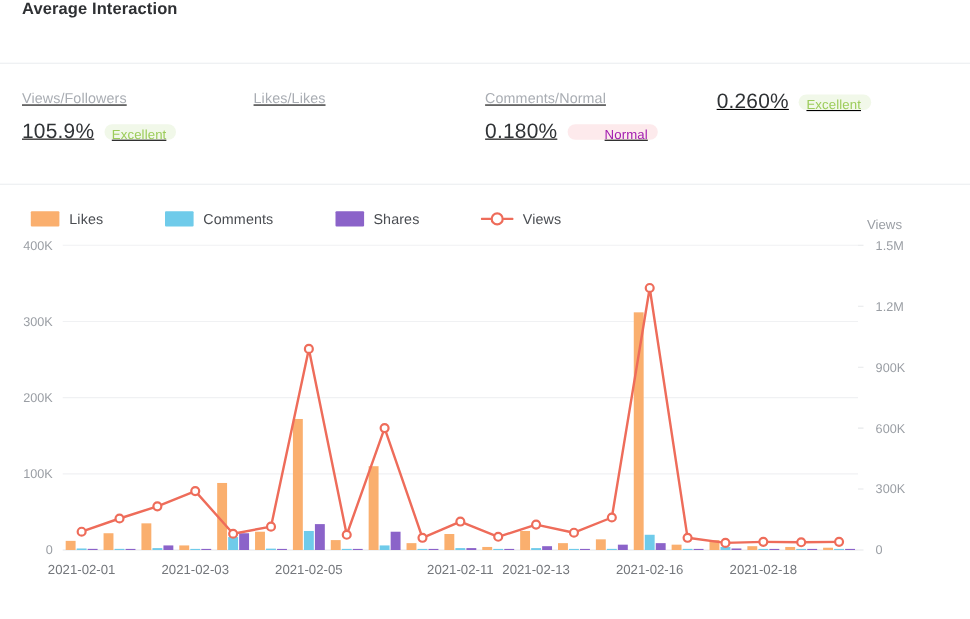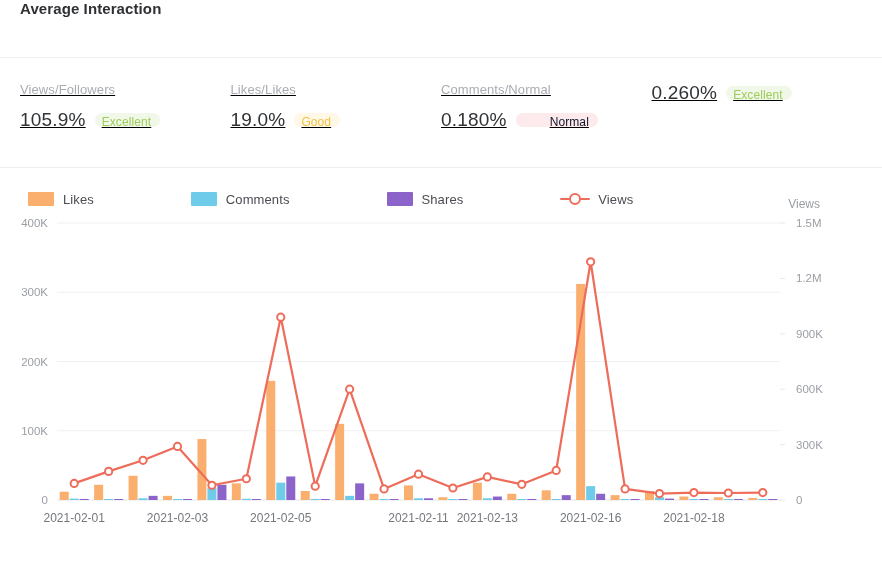--- a/index.html
+++ b/index.html
@@ -62,29 +62,28 @@
     font-size: 12px;
     margin-left: 4px;
     letter-spacing: .1px;
   }
   .face { display: block; }
   .badge.excellent { background: #f1f8e9; }
   .badge.excellent .badge-text { color: #9ccc5a; }
   .badge.good { background: #fff8e6; }
   .badge.good .badge-text { color: #f0c244; }
   .badge.normal { background: #fdeaec; }
-  .badge.normal .badge-text { color: #0f172a; padding-left: 27px; }
+  .badge.normal .badge-text { color: #a21caf; padding-left: 27px; }
 
   
   .legend {
     display: flex;
     align-items: center;
     padding: 18px 0 0 28px;
     height: 44px;
-    gap: 41px;
   }
   .legend-item {
     display: flex; align-items: center;
     margin-right: 56px;
     cursor: pointer;
   }
   .legend-swatch {
     width: 26px; height: 14px;
     border-radius: 1px;
     margin-right: 9px;
@@ -133,32 +132,20 @@
             <circle cx="13" cy="8" r="1.15" fill="#8BC34A"></circle>
             <path d="M6.2 12 Q10 15.4 13.8 12" fill="none" stroke="#8BC34A" stroke-width="1.5" stroke-linecap="round"></path>
           </svg>
           <span class="badge-text">Excellent</span>
         </span>
       </div>
     </div>
 
     <div class="metric">
       <div class="metric-label">Likes/Likes</div>
-      <div class="metric-row">
-        <span class="metric-value">19.0%</span>
-        <span class="badge good">
-          <svg class="face" width="17" height="17" viewBox="0 0 20 20">
-            <circle cx="10" cy="10" r="8.4" fill="none" stroke="#F2C037" stroke-width="1.5"></circle>
-            <circle cx="7" cy="8" r="1.15" fill="#F2C037"></circle>
-            <circle cx="13" cy="8" r="1.15" fill="#F2C037"></circle>
-            <path d="M6.3 13 H13.7" fill="none" stroke="#F2C037" stroke-width="1.5" stroke-linecap="round"></path>
-          </svg>
-          <span class="badge-text">Good</span>
-        </span>
-      </div>
     </div>
 
     <div class="metric">
       <div class="metric-label">Comments/Normal</div>
       <div class="metric-row">
         <span class="metric-value">0.180%</span>
         <span class="badge normal">
           <svg class="face" width="17" height="17" viewBox="0 0 20 20">
             <circle cx="10" cy="10" r="8.4" fill="none" stroke="#EF5160" stroke-width="1.5"></circle>
             <circle cx="7" cy="8" r="1.15" fill="#EF5160"></circle>

